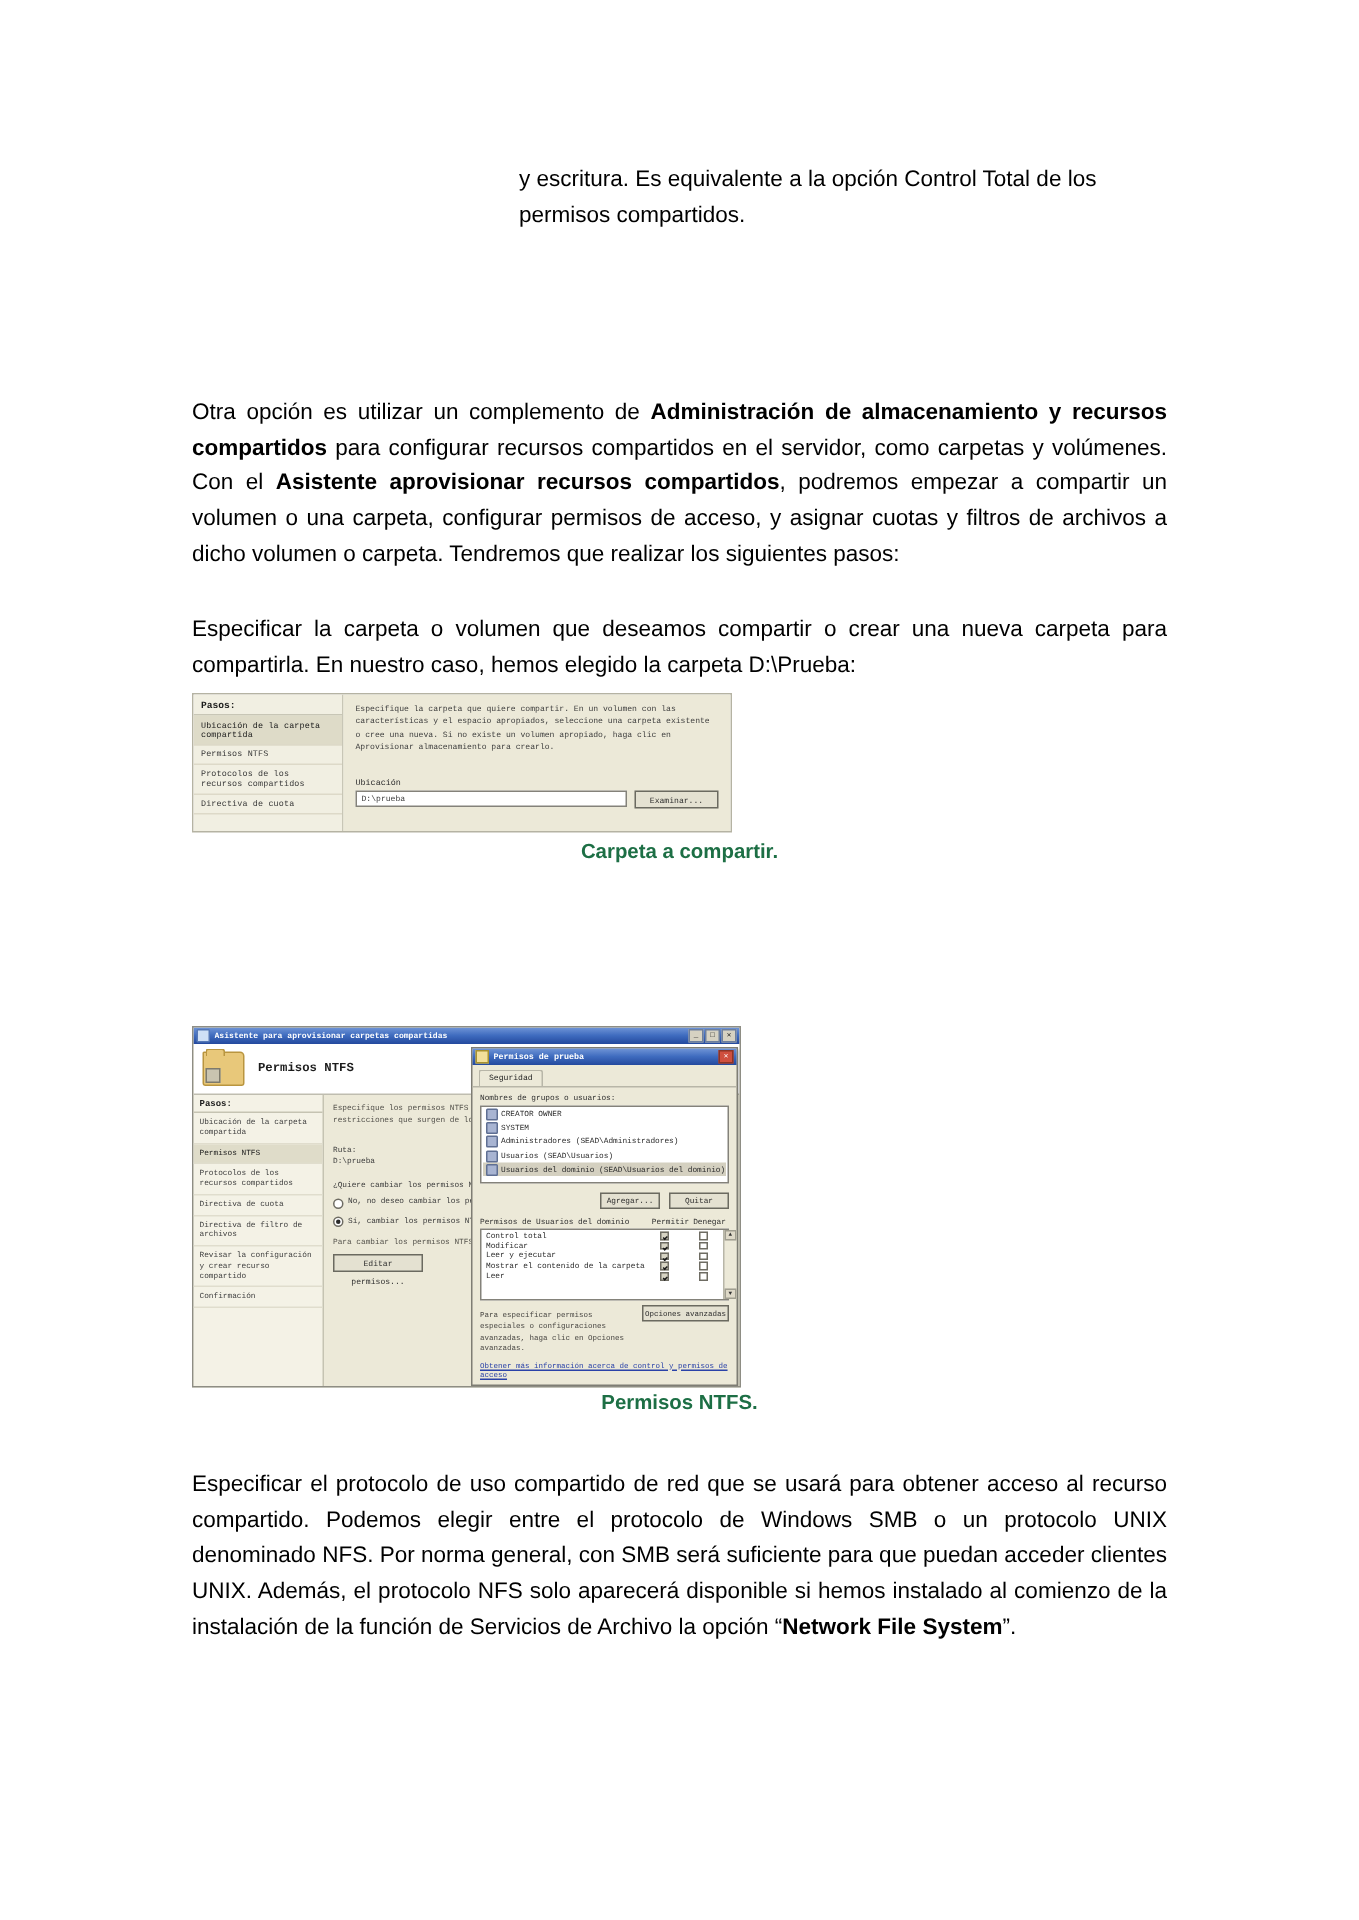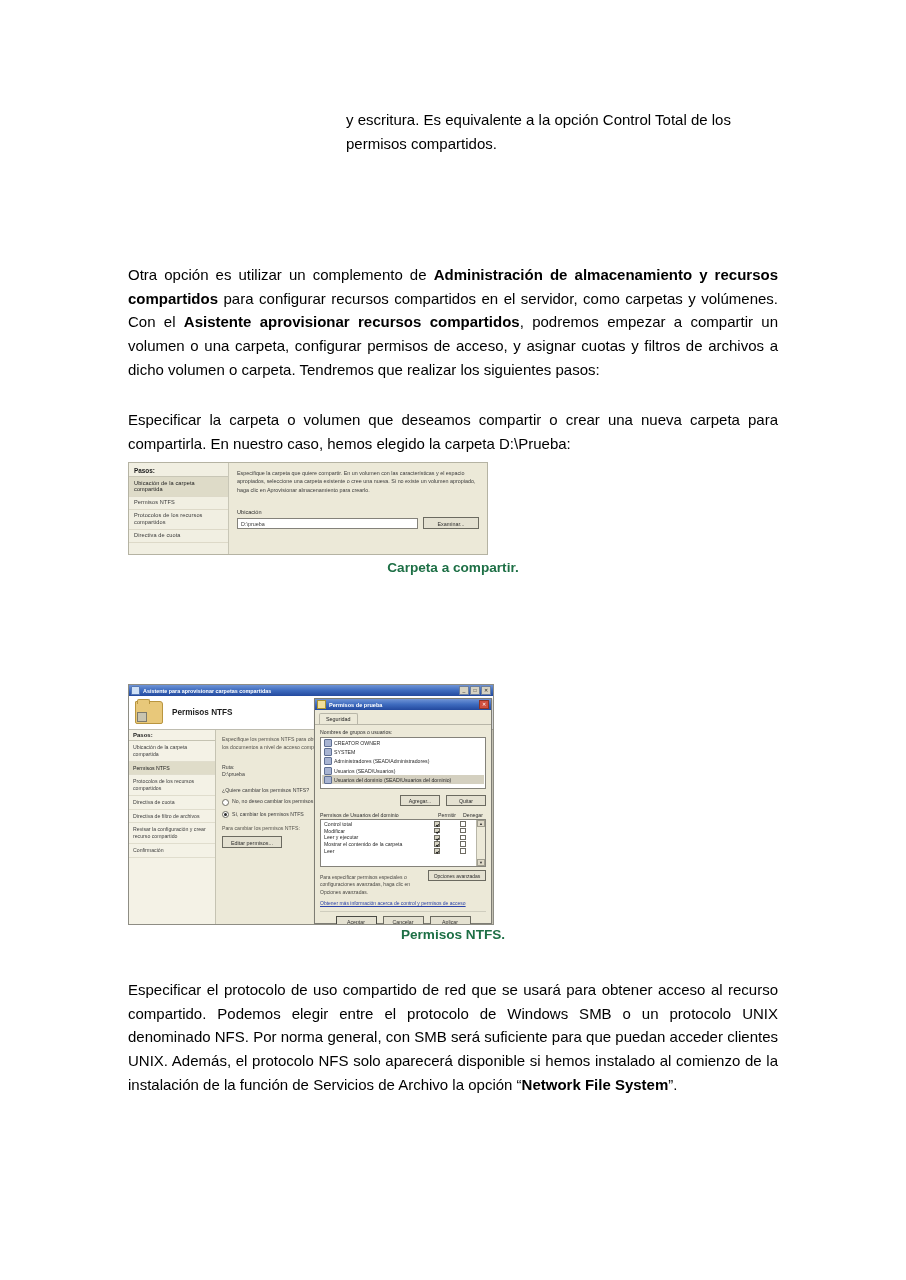--- a/index.html
+++ b/index.html
@@ -53,21 +53,21 @@
     font-weight: bold;
     font-size: 13.6px;
     text-align: center;
     margin: 0;
   }
 
   
   .shot {
     background: #ece9d8;
     border: 1px solid #9a9a8c;
-    font-family: Liberation Sans, sans-serif;
+    font-family: Liberation Mono, monospace;
     color: #2b2b2b;
     overflow: hidden;
     position: relative;
     image-rendering: pixelated;
   }
 
   
   #fig1-wrap { position: absolute; left: 128px; top: 462px; }
   .fig1 {
     width: 360px;

